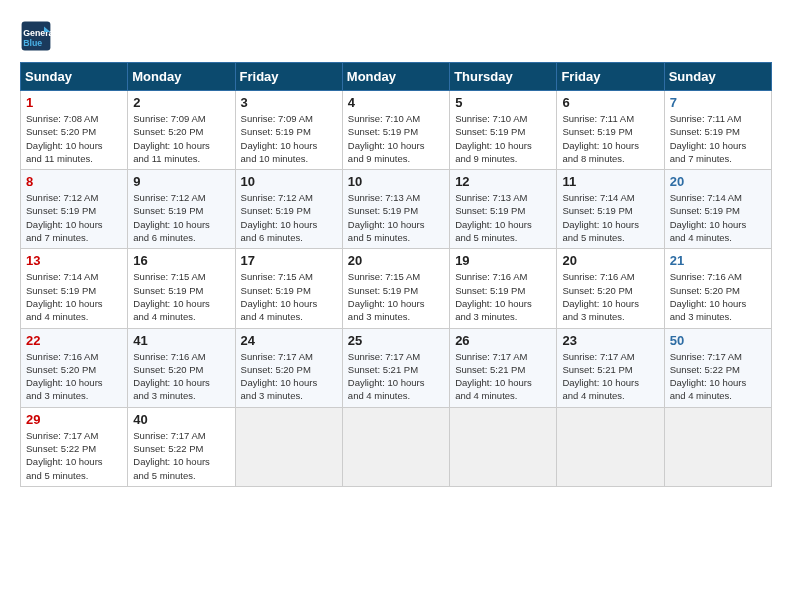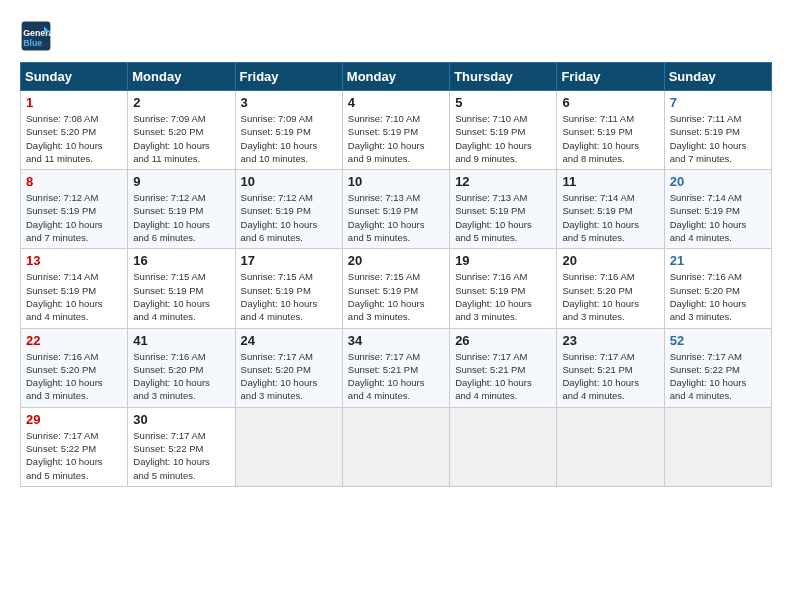--- a/index.html
+++ b/index.html
@@ -296,58 +296,58 @@
 and 3 minutes.</div>
         </td>
         <td>
           <span class="day-number">24</span>
           <div class="day-info" style="white-space: pre-line;">Sunrise: 7:17 AM
 Sunset: 5:20 PM
 Daylight: 10 hours
 and 3 minutes.</div>
         </td>
         <td>
-          <span class="day-number">34</span>
+          <span class="day-number">25</span>
           <div class="day-info" style="white-space: pre-line;">Sunrise: 7:17 AM
 Sunset: 5:21 PM
 Daylight: 10 hours
 and 4 minutes.</div>
         </td>
         <td>
           <span class="day-number">26</span>
           <div class="day-info" style="white-space: pre-line;">Sunrise: 7:17 AM
 Sunset: 5:21 PM
 Daylight: 10 hours
 and 4 minutes.</div>
         </td>
         <td>
           <span class="day-number">23</span>
           <div class="day-info" style="white-space: pre-line;">Sunrise: 7:17 AM
 Sunset: 5:21 PM
 Daylight: 10 hours
 and 4 minutes.</div>
         </td>
         <td>
-          <span class="day-number">52</span>
+          <span class="day-number">50</span>
           <div class="day-info" style="white-space: pre-line;">Sunrise: 7:17 AM
 Sunset: 5:22 PM
 Daylight: 10 hours
 and 4 minutes.</div>
         </td>
       </tr>
       <tr>
         <td>
           <span class="day-number">29</span>
           <div class="day-info" style="white-space: pre-line;">Sunrise: 7:17 AM
 Sunset: 5:22 PM
 Daylight: 10 hours
 and 5 minutes.</div>
         </td>
         <td>
-          <span class="day-number">30</span>
+          <span class="day-number">40</span>
           <div class="day-info" style="white-space: pre-line;">Sunrise: 7:17 AM
 Sunset: 5:22 PM
 Daylight: 10 hours
 and 5 minutes.</div>
         </td>
         <td class="empty-cell"></td>
         <td class="empty-cell"></td>
         <td class="empty-cell"></td>
         <td class="empty-cell"></td>
         <td class="empty-cell"></td>

